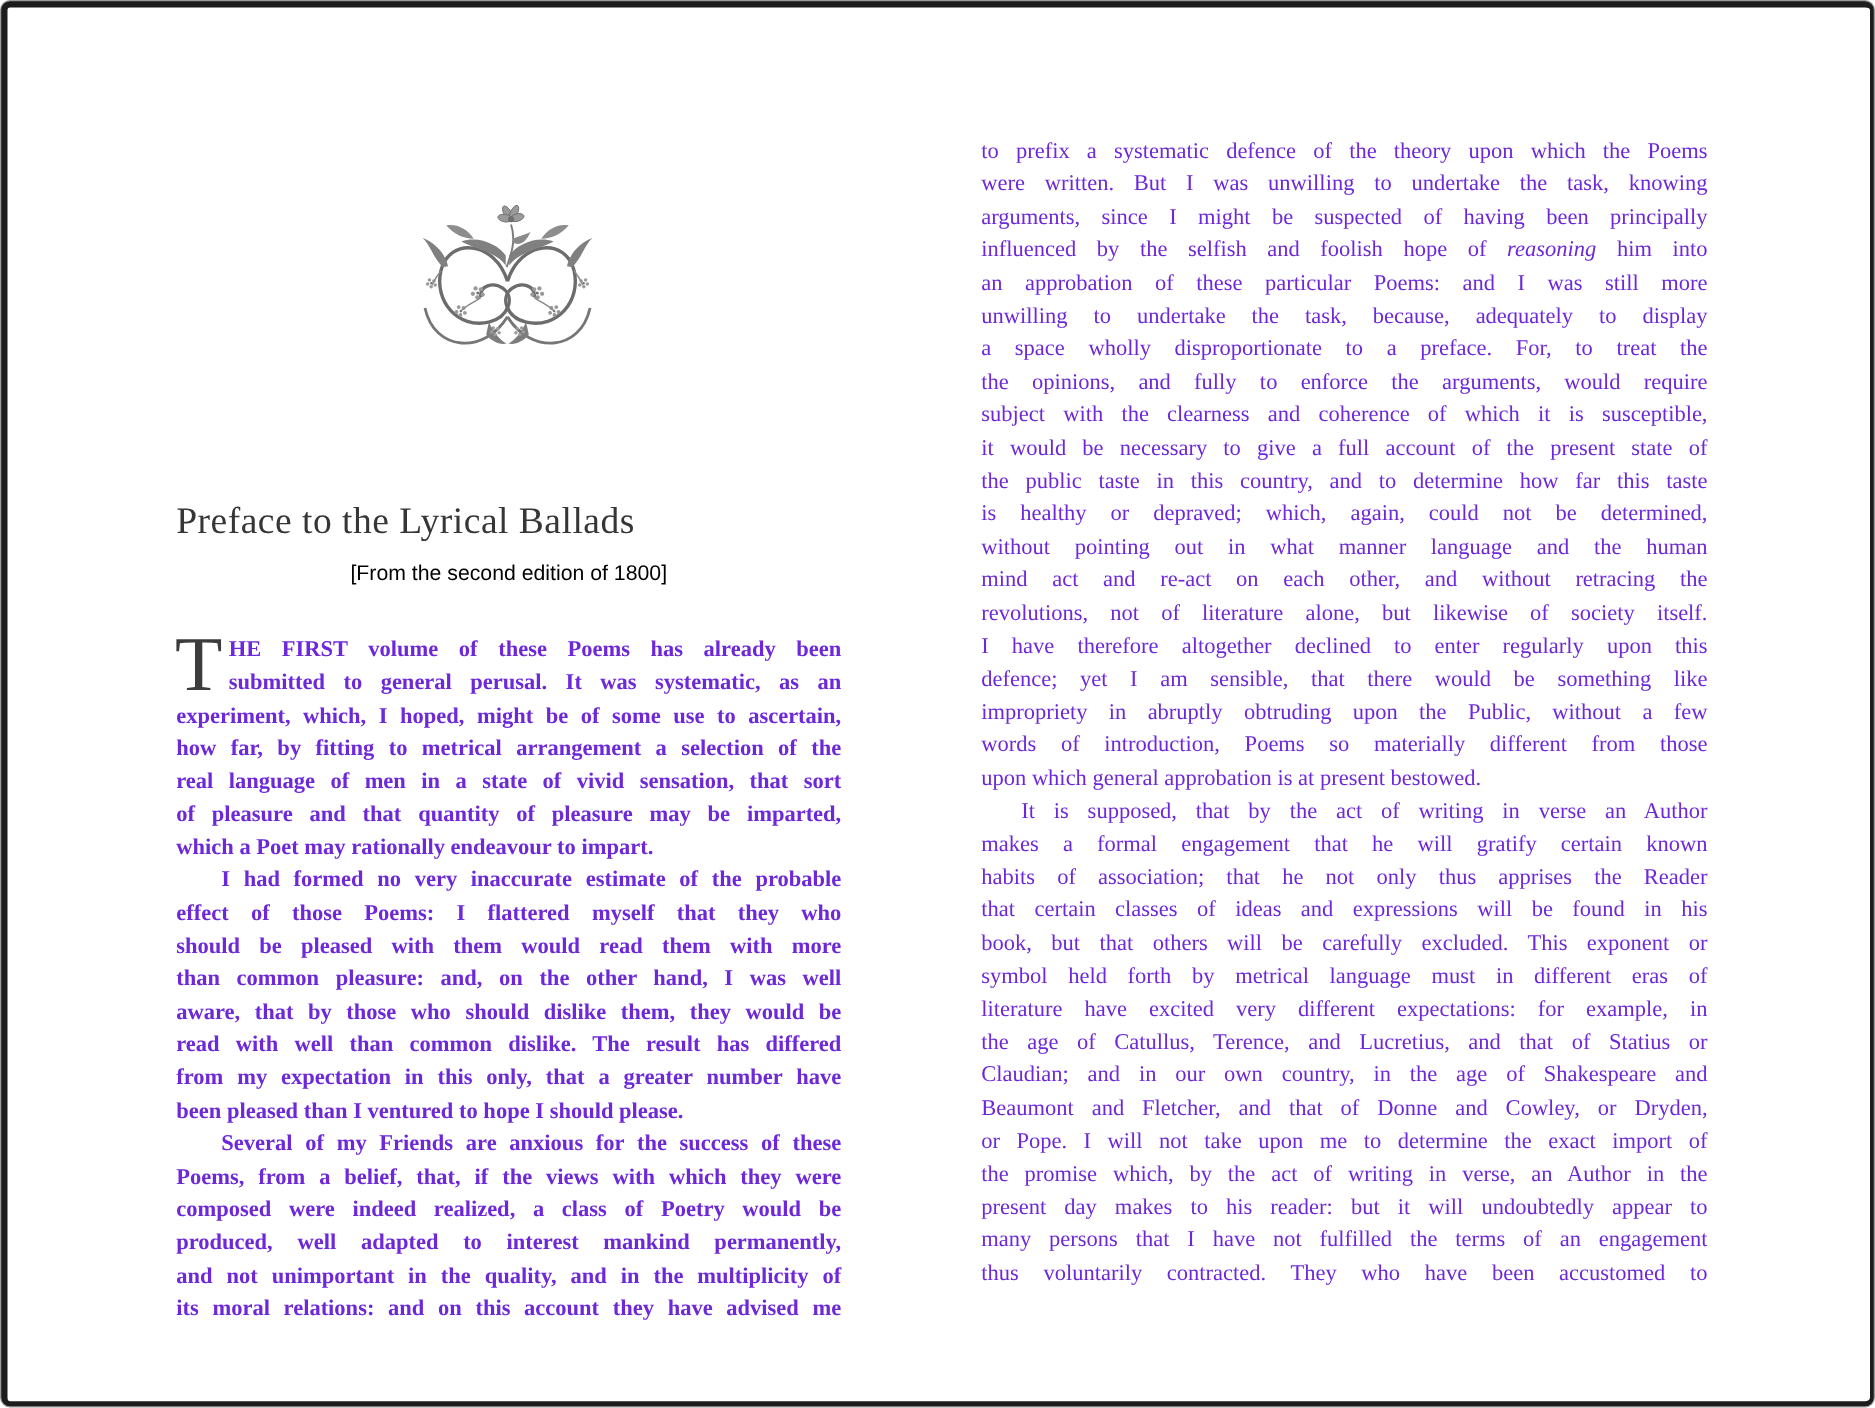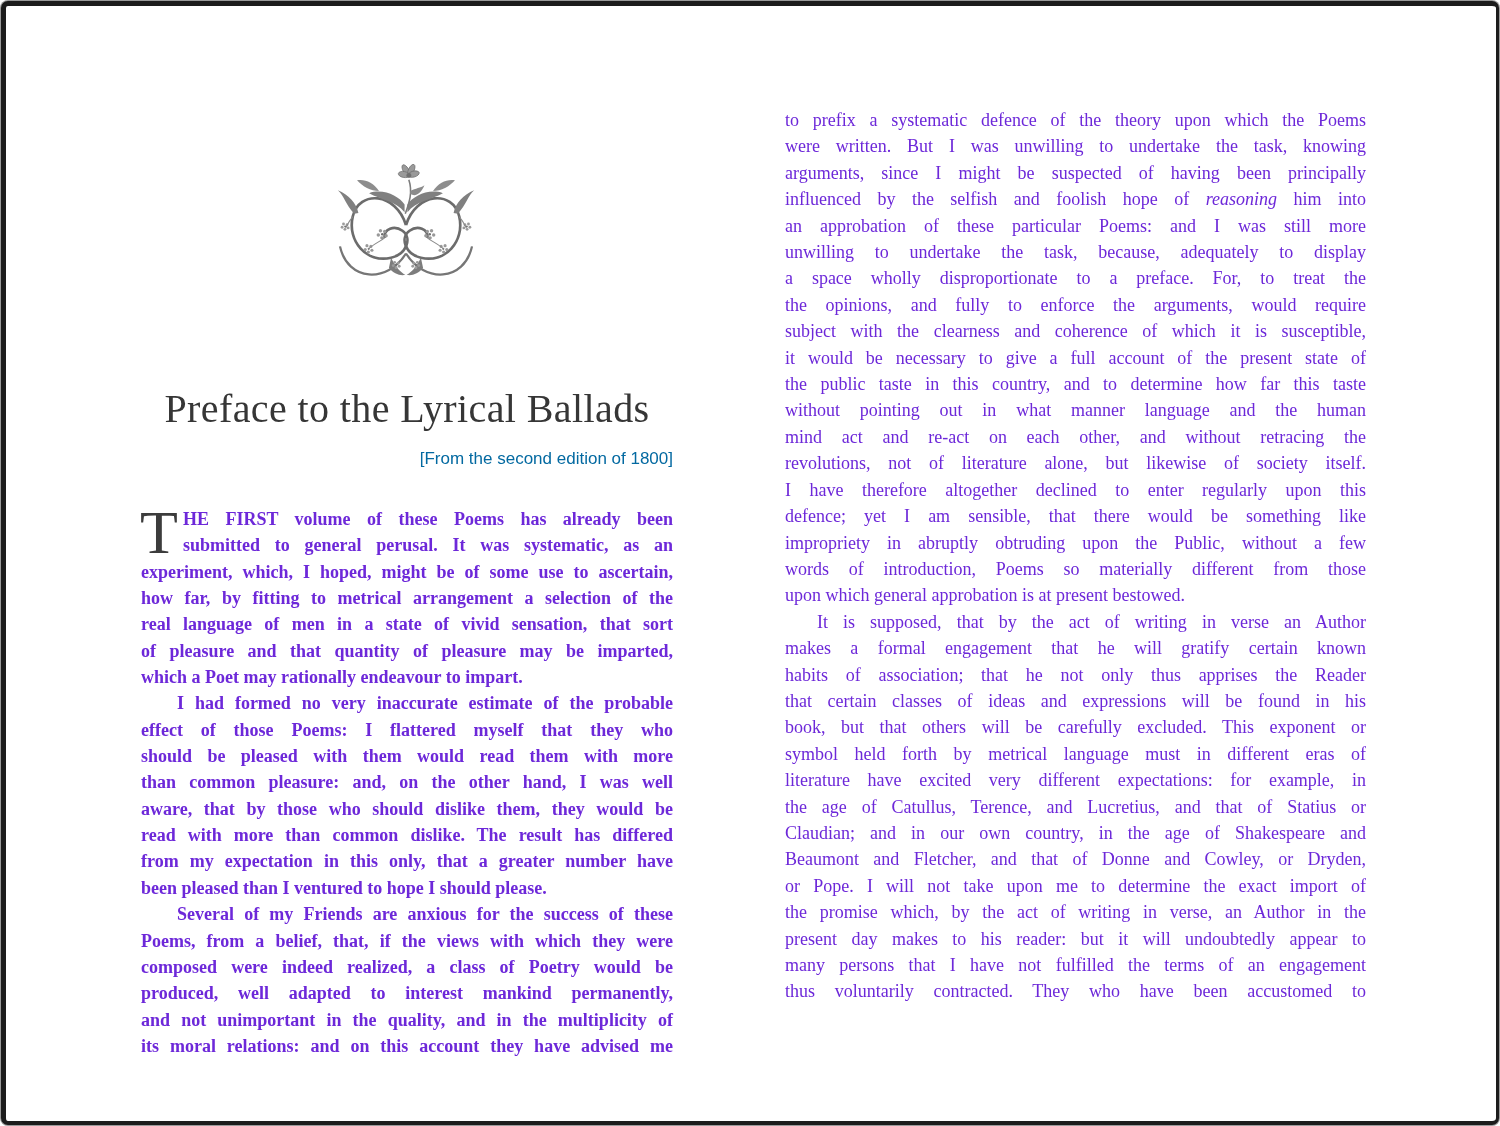--- a/index.html
+++ b/index.html
@@ -29,38 +29,38 @@
   .ornament {
     position: absolute;
     left: 329px;
     top: 158px;
     width: 142px;
     height: 125px;
   }
   .title {
     position: absolute;
     left: 135px;
-    top: 379px;
+    top: 394px;
     width: 532px;
     margin: 0;
-    text-align: center;
-    font-size: 40px;
+    text-align: left;
+    font-size: 30px;
     font-weight: 400;
     letter-spacing: 0.4px;
     color: #363636;
   }
   .subtitle {
     position: absolute;
     left: 135px;
     top: 443px;
     width: 532px;
-    text-align: right;
+    text-align: center;
     font-family: "Liberation Sans", "DejaVu Sans", sans-serif;
     font-size: 17px;
-    color: #0369a1;
+    color: #000000;
   }
   .dropcap {
     position: absolute;
     left: 134px;
     top: 495px;
     font-size: 62px;
     line-height: 1;
     color: #3c3c3c;
   }
   .body-col {
@@ -165,21 +165,21 @@
           <div class="line">real language of men in a state of vivid sensation, that sort</div>
           <div class="line">of pleasure and that quantity of pleasure may be imparted,</div>
           <div class="line last">which a Poet may rationally endeavour to impart.</div>
         </div>
         <div class="para">
           <div class="line indent">I had formed no very inaccurate estimate of the probable</div>
           <div class="line">effect of those Poems: I flattered myself that they who</div>
           <div class="line">should be pleased with them would read them with more</div>
           <div class="line">than common pleasure: and, on the other hand, I was well</div>
           <div class="line">aware, that by those who should dislike them, they would be</div>
-          <div class="line">read with more than common dislike. The result has differed</div>
+          <div class="line">read with well than common dislike. The result has differed</div>
           <div class="line">from my expectation in this only, that a greater number have</div>
           <div class="line last">been pleased than I ventured to hope I should please.</div>
         </div>
         <div class="para">
           <div class="line indent">Several of my Friends are anxious for the success of these</div>
           <div class="line">Poems, from a belief, that, if the views with which they were</div>
           <div class="line">composed were indeed realized, a class of Poetry would be</div>
           <div class="line">produced, well adapted to interest mankind permanently,</div>
           <div class="line">and not unimportant in the quality, and in the multiplicity of</div>
           <div class="line">its moral relations: and on this account they have advised me</div>
@@ -194,20 +194,21 @@
           <div class="line">were written. But I was unwilling to undertake the task, knowing</div>
           <div class="line">arguments, since I might be suspected of having been principally</div>
           <div class="line">influenced by the selfish and foolish hope of <em>reasoning</em> him into</div>
           <div class="line">an approbation of these particular Poems: and I was still more</div>
           <div class="line">unwilling to undertake the task, because, adequately to display</div>
           <div class="line">a space wholly disproportionate to a preface. For, to treat the</div>
           <div class="line">the opinions, and fully to enforce the arguments, would require</div>
           <div class="line">subject with the clearness and coherence of which it is susceptible,</div>
           <div class="line">it would be necessary to give a full account of the present state of</div>
           <div class="line">the public taste in this country, and to determine how far this taste</div>
+          <div class="line">is healthy or depraved; which, again, could not be determined,</div>
           <div class="line">without pointing out in what manner language and the human</div>
           <div class="line">mind act and re-act on each other, and without retracing the</div>
           <div class="line">revolutions, not of literature alone, but likewise of society itself.</div>
           <div class="line">I have therefore altogether declined to enter regularly upon this</div>
           <div class="line">defence; yet I am sensible, that there would be something like</div>
           <div class="line">impropriety in abruptly obtruding upon the Public, without a few</div>
           <div class="line">words of introduction, Poems so materially different from those</div>
           <div class="line last">upon which general approbation is at present bestowed.</div>
         </div>
         <div class="para">

